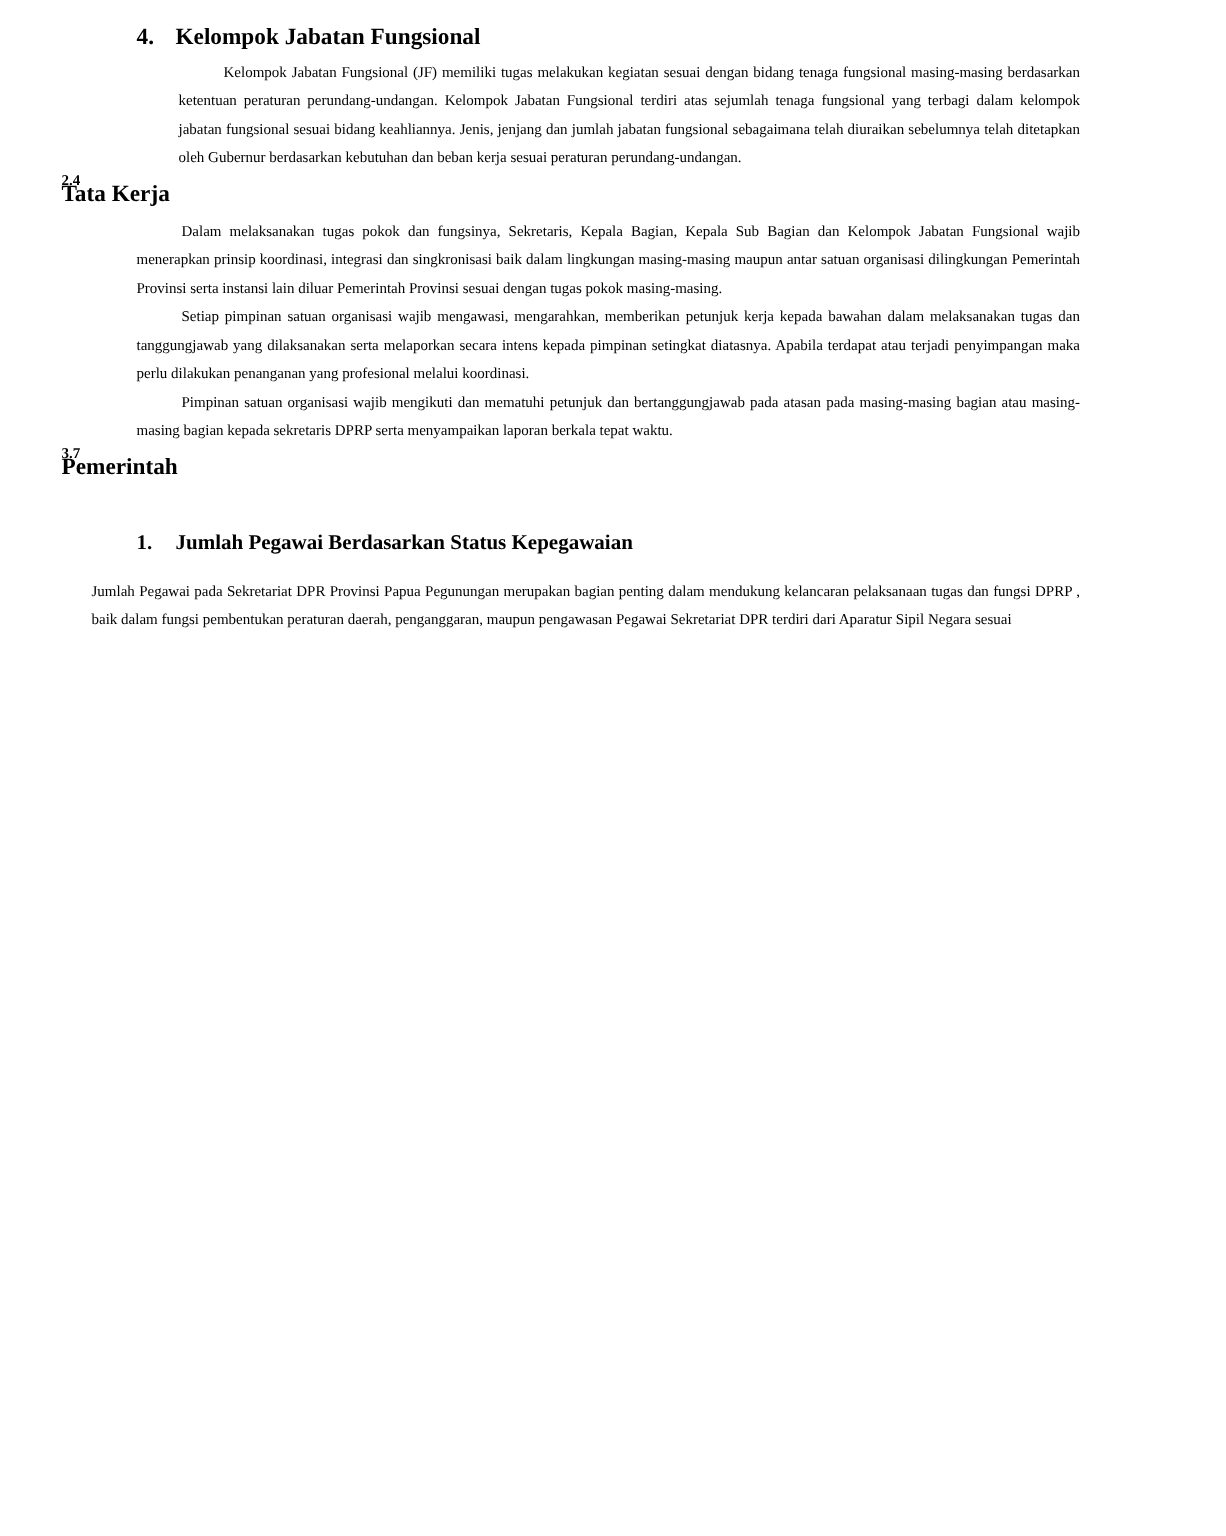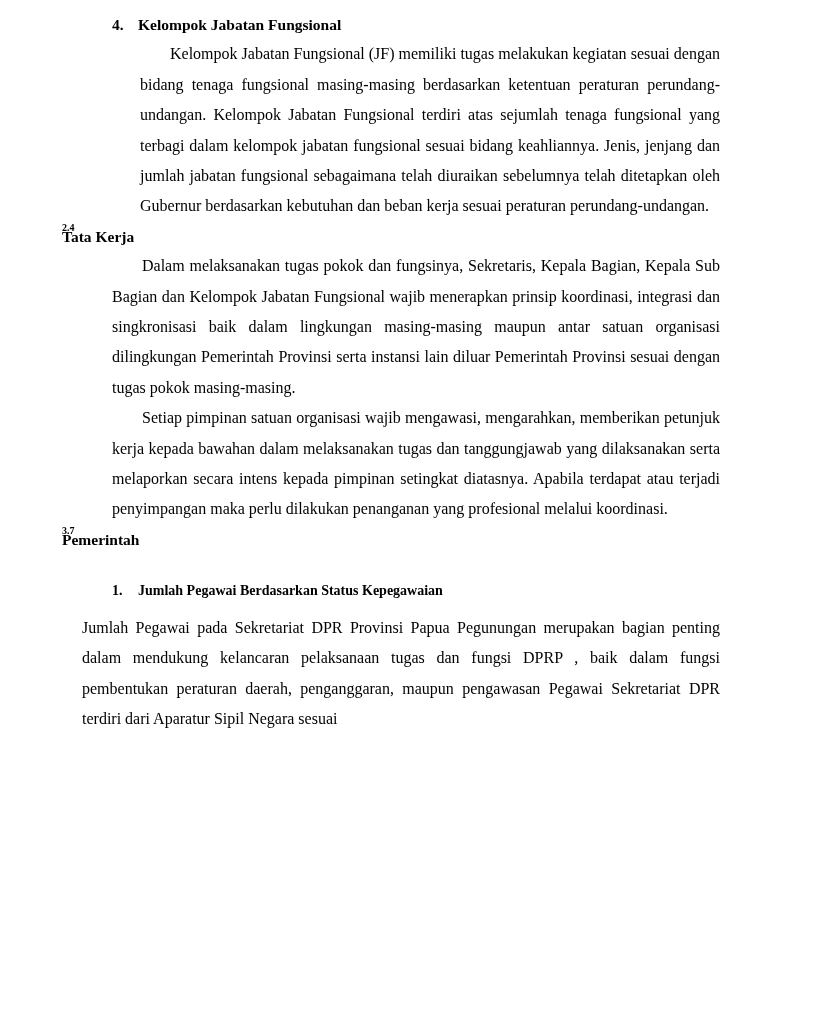--- a/index.html
+++ b/index.html
@@ -11,21 +11,21 @@
     width: 817px;
     min-height: 1024px;
     font-family: "Liberation Serif", serif;
     color: #000000;
   }
   .page {
     position: relative;
     width: 817px;
     min-height: 1024px;
     box-sizing: border-box;
-    padding: 10px 97px 0 62px;
+    padding: 10px 97px 0 41px;
   }
   .num-block {
     position: relative;
   }
   .sec-num {
     position: absolute;
     left: 0;
     top: 0;
     font-weight: bold;
     font-size: 10px;
@@ -41,21 +41,21 @@
     font-size: 15.5px;
     line-height: 1.9;
     text-indent: 0;
   }
   .list-marker {
     display: inline-block;
     width: 26px;
   }
   p {
     margin: 0;
-    font-size: 16px;
+    font-size: 10px;
     line-height: 1.9;
     text-align: justify;
     text-justify: inter-word;
   }
   .indent-1 {
     margin-left: 78px;
     text-indent: 30px;
   }
   .indent-2 {
     margin-left: 50px;
@@ -89,20 +89,21 @@
 
   <p class="indent-1">Kelompok Jabatan Fungsional (JF) memiliki tugas melakukan kegiatan sesuai dengan bidang tenaga fungsional masing-masing berdasarkan ketentuan peraturan perundang-undangan. Kelompok Jabatan Fungsional terdiri atas sejumlah tenaga fungsional yang terbagi dalam kelompok jabatan fungsional sesuai bidang keahliannya. Jenis, jenjang dan jumlah jabatan fungsional sebagaimana telah diuraikan sebelumnya telah ditetapkan oleh Gubernur berdasarkan kebutuhan dan beban kerja sesuai peraturan perundang-undangan.</p>
 
   <div class="num-block">
     <span class="sec-num">2.4</span>
     <div class="sec-title">Tata Kerja</div>
   </div>
 
   <p class="indent-2">Dalam melaksanakan tugas pokok dan fungsinya, Sekretaris, Kepala Bagian, Kepala Sub Bagian dan Kelompok Jabatan Fungsional wajib menerapkan prinsip koordinasi, integrasi dan singkronisasi baik dalam lingkungan masing-masing maupun antar satuan organisasi dilingkungan Pemerintah Provinsi serta instansi lain diluar Pemerintah Provinsi sesuai dengan tugas pokok masing-masing.</p>
   <p class="indent-2">Setiap pimpinan satuan organisasi wajib mengawasi, mengarahkan, memberikan petunjuk kerja kepada bawahan dalam melaksanakan tugas dan tanggungjawab yang dilaksanakan serta melaporkan secara intens kepada pimpinan setingkat diatasnya. Apabila terdapat atau terjadi penyimpangan maka perlu dilakukan penanganan yang profesional melalui koordinasi.</p>
+  <p class="indent-2">Pimpinan satuan organisasi wajib mengikuti dan mematuhi petunjuk dan bertanggungjawab pada atasan pada masing-masing bagian atau masing-masing bagian kepada sekretaris DPRP serta menyampaikan laporan berkala tepat waktu.</p>
 
   <div class="num-block">
     <span class="sec-num">3.7</span>
     <div class="sec-title">Pemerintah</div>
   </div>
 
 
   <div class="sub-head">
     <span class="list-marker">1.</span><span>Jumlah Pegawai Berdasarkan Status Kepegawaian</span>
   </div>

